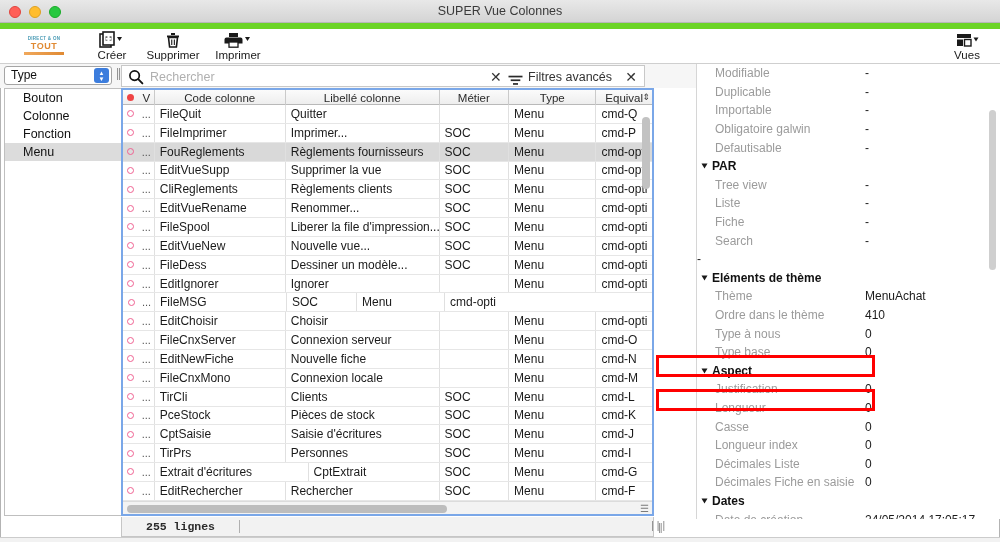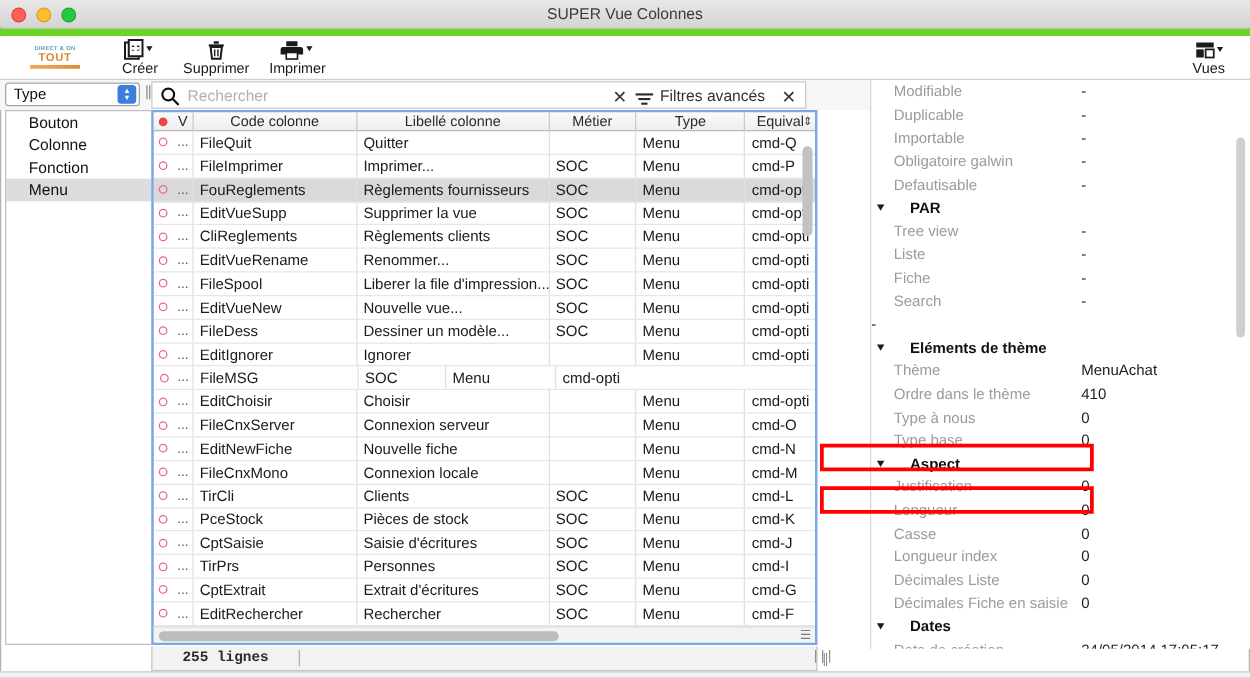--- a/index.html
+++ b/index.html
@@ -237,21 +237,21 @@
     font-size: 12px;
   }
   .prow .plabel {
     width: 168px; padding-left: 18px;
     color: #9b9b9b; white-space: nowrap; overflow: hidden;
   }
   .prow .pvalue { color: #1b1b1b; white-space: nowrap; }
   .prow.group { }
   .prow.group .plabel {
     color: #111; font-weight: bold; padding-left: 5px;
-    display: flex; align-items: center; gap: 21px;
+    display: flex; align-items: center; gap: 5px;
   }
   .tri {
     display: inline-block;
     width: 0; height: 0;
     border-left: 5px solid #1a1a1a;
     border-top: 3.5px solid transparent;
     border-bottom: 3.5px solid transparent;
     transform: rotate(90deg);
   }
   .props-vscroll {
@@ -615,22 +615,22 @@
           <div class="td c3">Personnes</div>
           <div class="td c4">SOC</div>
           <div class="td c5">Menu</div>
           <div class="td c6">cmd-I</div>
         </div>
         <div class="trow">
           <div class="td c0">
             <span class="ring"></span>
           </div>
           <div class="td c1">...</div>
+          <div class="td c3">Extrait d'écritures</div>
           <div class="td c2">CptExtrait</div>
-          <div class="td c3">Extrait d'écritures</div>
           <div class="td c4">SOC</div>
           <div class="td c5">Menu</div>
           <div class="td c6">cmd-G</div>
         </div>
         <div class="trow">
           <div class="td c0">
             <span class="ring"></span>
           </div>
           <div class="td c1">...</div>
           <div class="td c2">EditRechercher</div>

